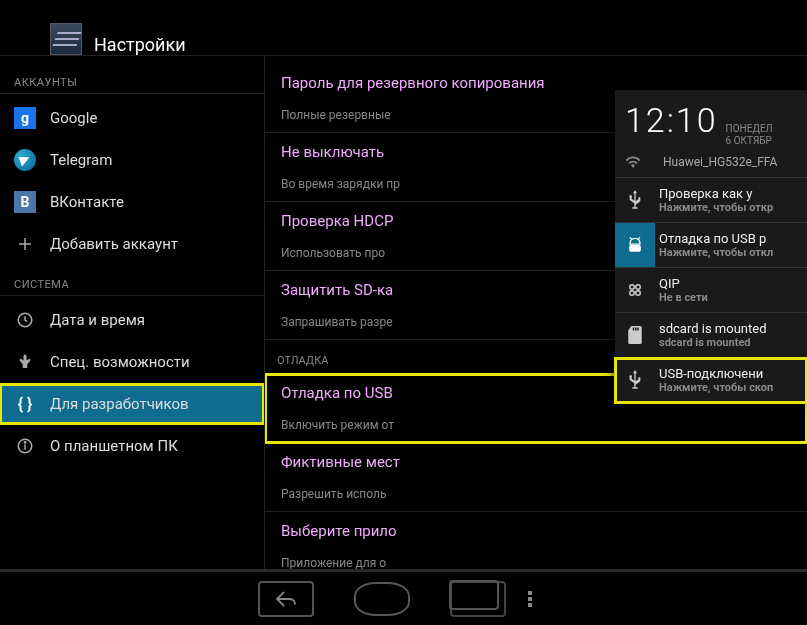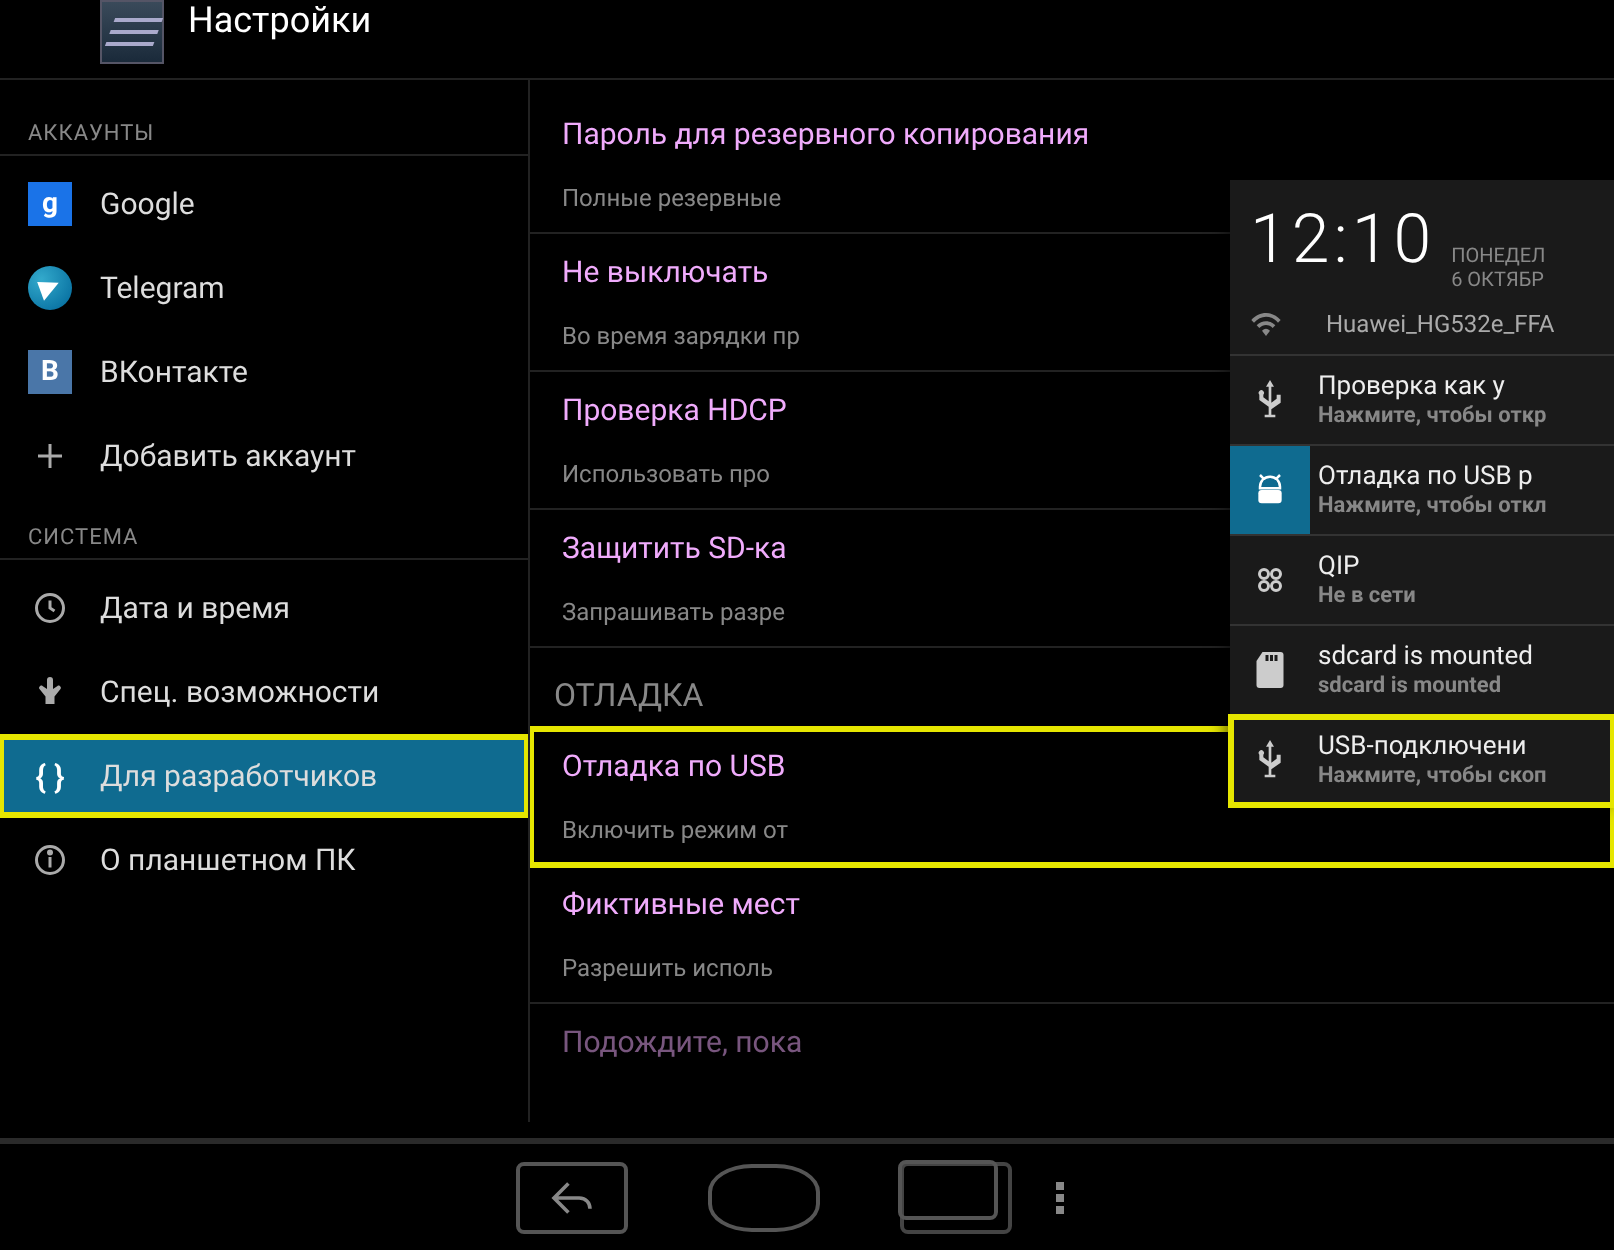--- a/index.html
+++ b/index.html
@@ -6,23 +6,23 @@
 body {
   width: 807px;
   height: 625px;
   background: #000;
   font-family: Roboto, "Segoe UI", Arial, sans-serif;
   color: #fff;
   overflow: hidden;
   position: relative;
 }
 .app-bar {
-  height: 40px;
+  height: 56px;
   display: flex;
-  align-items: flex-start;
+  align-items: flex-end;
   padding-left: 50px;
   border-bottom: 1px solid #222;
 }
 .app-icon {
   width: 32px; height: 32px;
   background: linear-gradient(#3a4a5a,#1a2a3a);
   margin-right: 12px;
   border: 1px solid #556;
   position: relative;
 }
@@ -90,21 +90,21 @@
   overflow: hidden;
   position: relative;
 }
 .main-item {
   padding: 10px 16px;
   border-bottom: 1px solid #222;
 }
 .main-title { font-size: 15px; color: #f0abfc; white-space:nowrap; }
 .main-sub { font-size: 12px; color: #888; margin-top: 16px; white-space:nowrap; }
 .main-section {
-  font-size: 16px;
+  font-size: 11px;
   color: #888;
   padding: 14px 12px 6px 12px;
   border-bottom: 1px solid #333;
 }
 
 
 .shade {
   position: absolute;
   right: 0;
   top: 90px;
@@ -262,20 +262,24 @@
     </div>
     <div class="main-section">ОТЛАДКА</div>
     <div class="main-item highlight-yellow">
       <div class="main-title">Отладка по USB</div>
       <div class="main-sub">Включить режим от</div>
     </div>
     <div class="main-item">
       <div class="main-title">Фиктивные мест</div>
       <div class="main-sub">Разрешить исполь</div>
     </div>
+    <div class="main-item">
+      <div class="main-title">Выберите прило</div>
+      <div class="main-sub">Приложение для о</div>
+    </div>
     <div class="main-item" style="border-bottom:none;opacity:.5;">
       <div class="main-title">Подождите, пока</div>
     </div>
   </div>
 </div>
 
 <div class="shade">
   <div class="shade-header">
     <div class="shade-time-row">
       <span class="shade-time">12:10</span>

